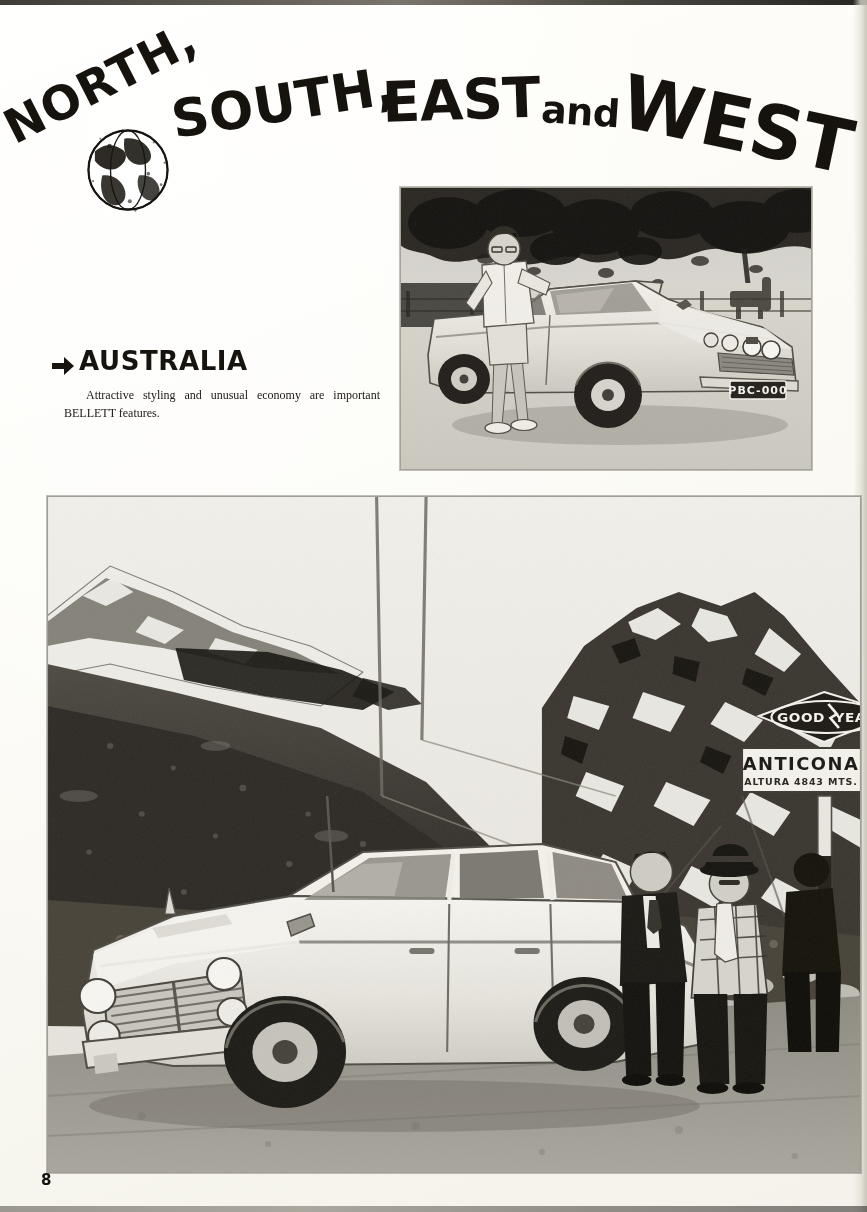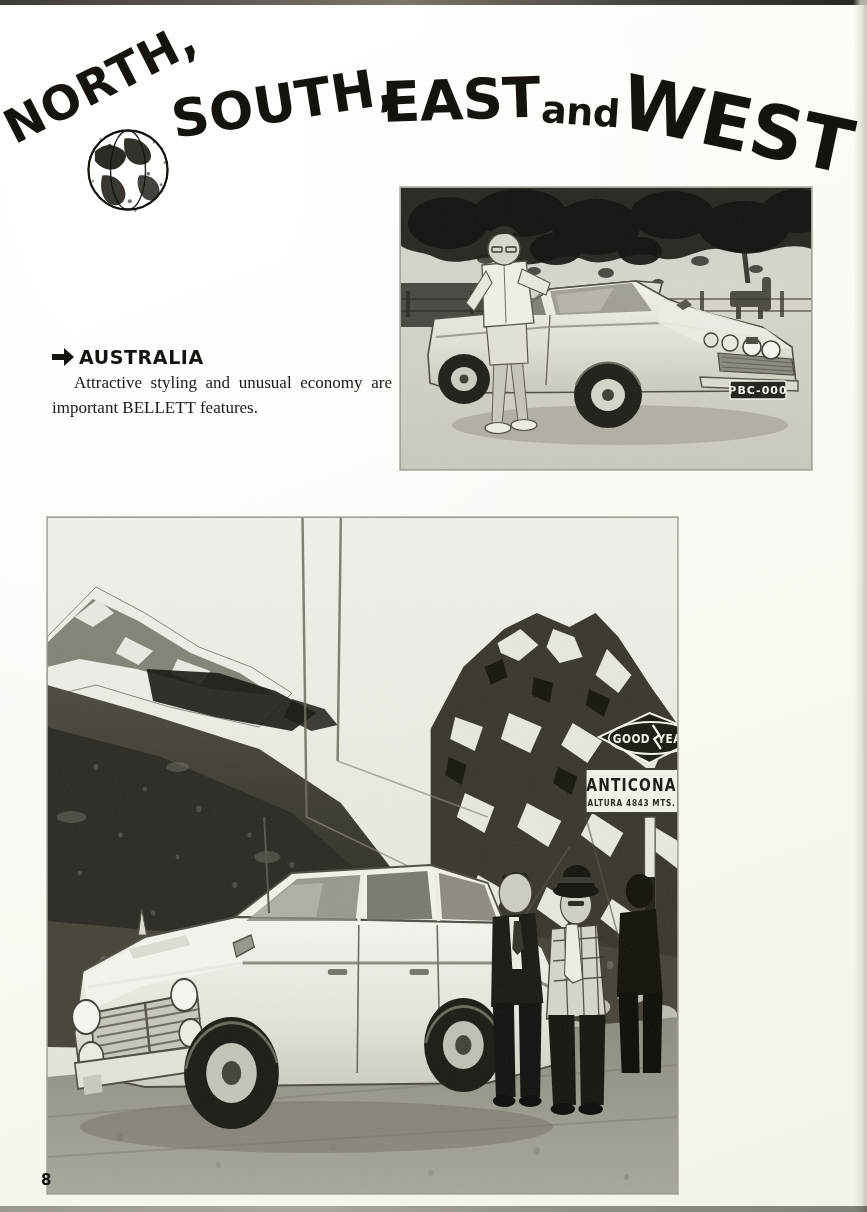--- a/index.html
+++ b/index.html
@@ -93,55 +93,55 @@
   }
 
   
   .photo {
     position: absolute;
     overflow: hidden;
     background: #c4b5fd;
     box-shadow: 0 0 0 1px rgba(120,116,106,.45);
   }
   .photo-top { left: 400px; top: 187px; width: 412px; height: 283px; }
-  .photo-main { left: 47px; top: 517px; width: 631px; height: 677px; }
+  .photo-main { left: 47px; top: 496px; width: 814px; height: 677px; }
   .photo svg { display: block; width: 100%; height: 100%; }
 
   
   .text-col {
     position: absolute;
     left: 52px; top: 348px;
     width: 340px;
   }
   .section { margin-bottom: 18px; }
   .section-head {
     display: flex;
-    align-items: flex-start;
+    align-items: flex-end;
     font-family: "DejaVu Sans", sans-serif;
     font-weight: 700;
-    font-size: 19px;
+    font-size: 26px;
     letter-spacing: .6px;
     color: #17140f;
     line-height: 1.05;
     margin-bottom: 3px;
   }
   .head-arrow {
     display: inline-block;
     margin-right: 5px;
     flex: 0 0 auto;
     line-height: 0;
   }
   .body-text {
     font-family: "Liberation Serif", serif;
-    font-size: 17px;
+    font-size: 12px;
     line-height: 1.45;
     color: #1b1814;
     text-align: justify;
     text-indent: 22px;
-    margin: 0;
+    margin: 12px;
   }
   .section-peru { margin-top: 26px; }
 
   
   .page-number {
     position: absolute;
     left: 41px; bottom: 23px;
     font-family: "DejaVu Sans", sans-serif;
     font-weight: 700;
     font-size: 15px;

